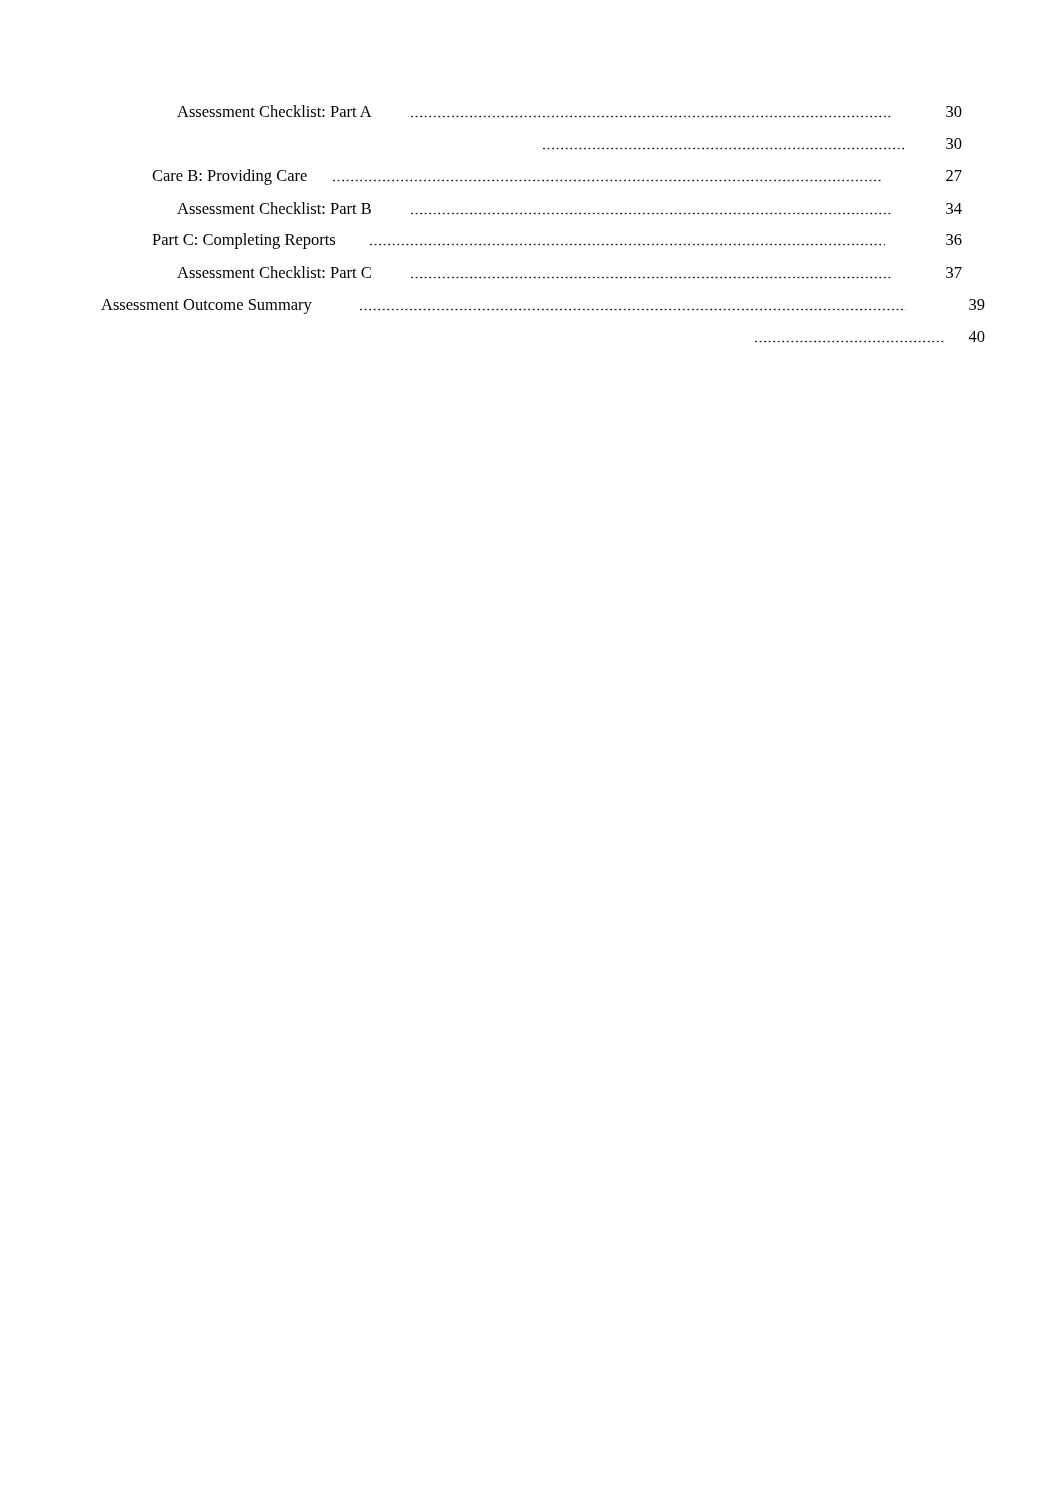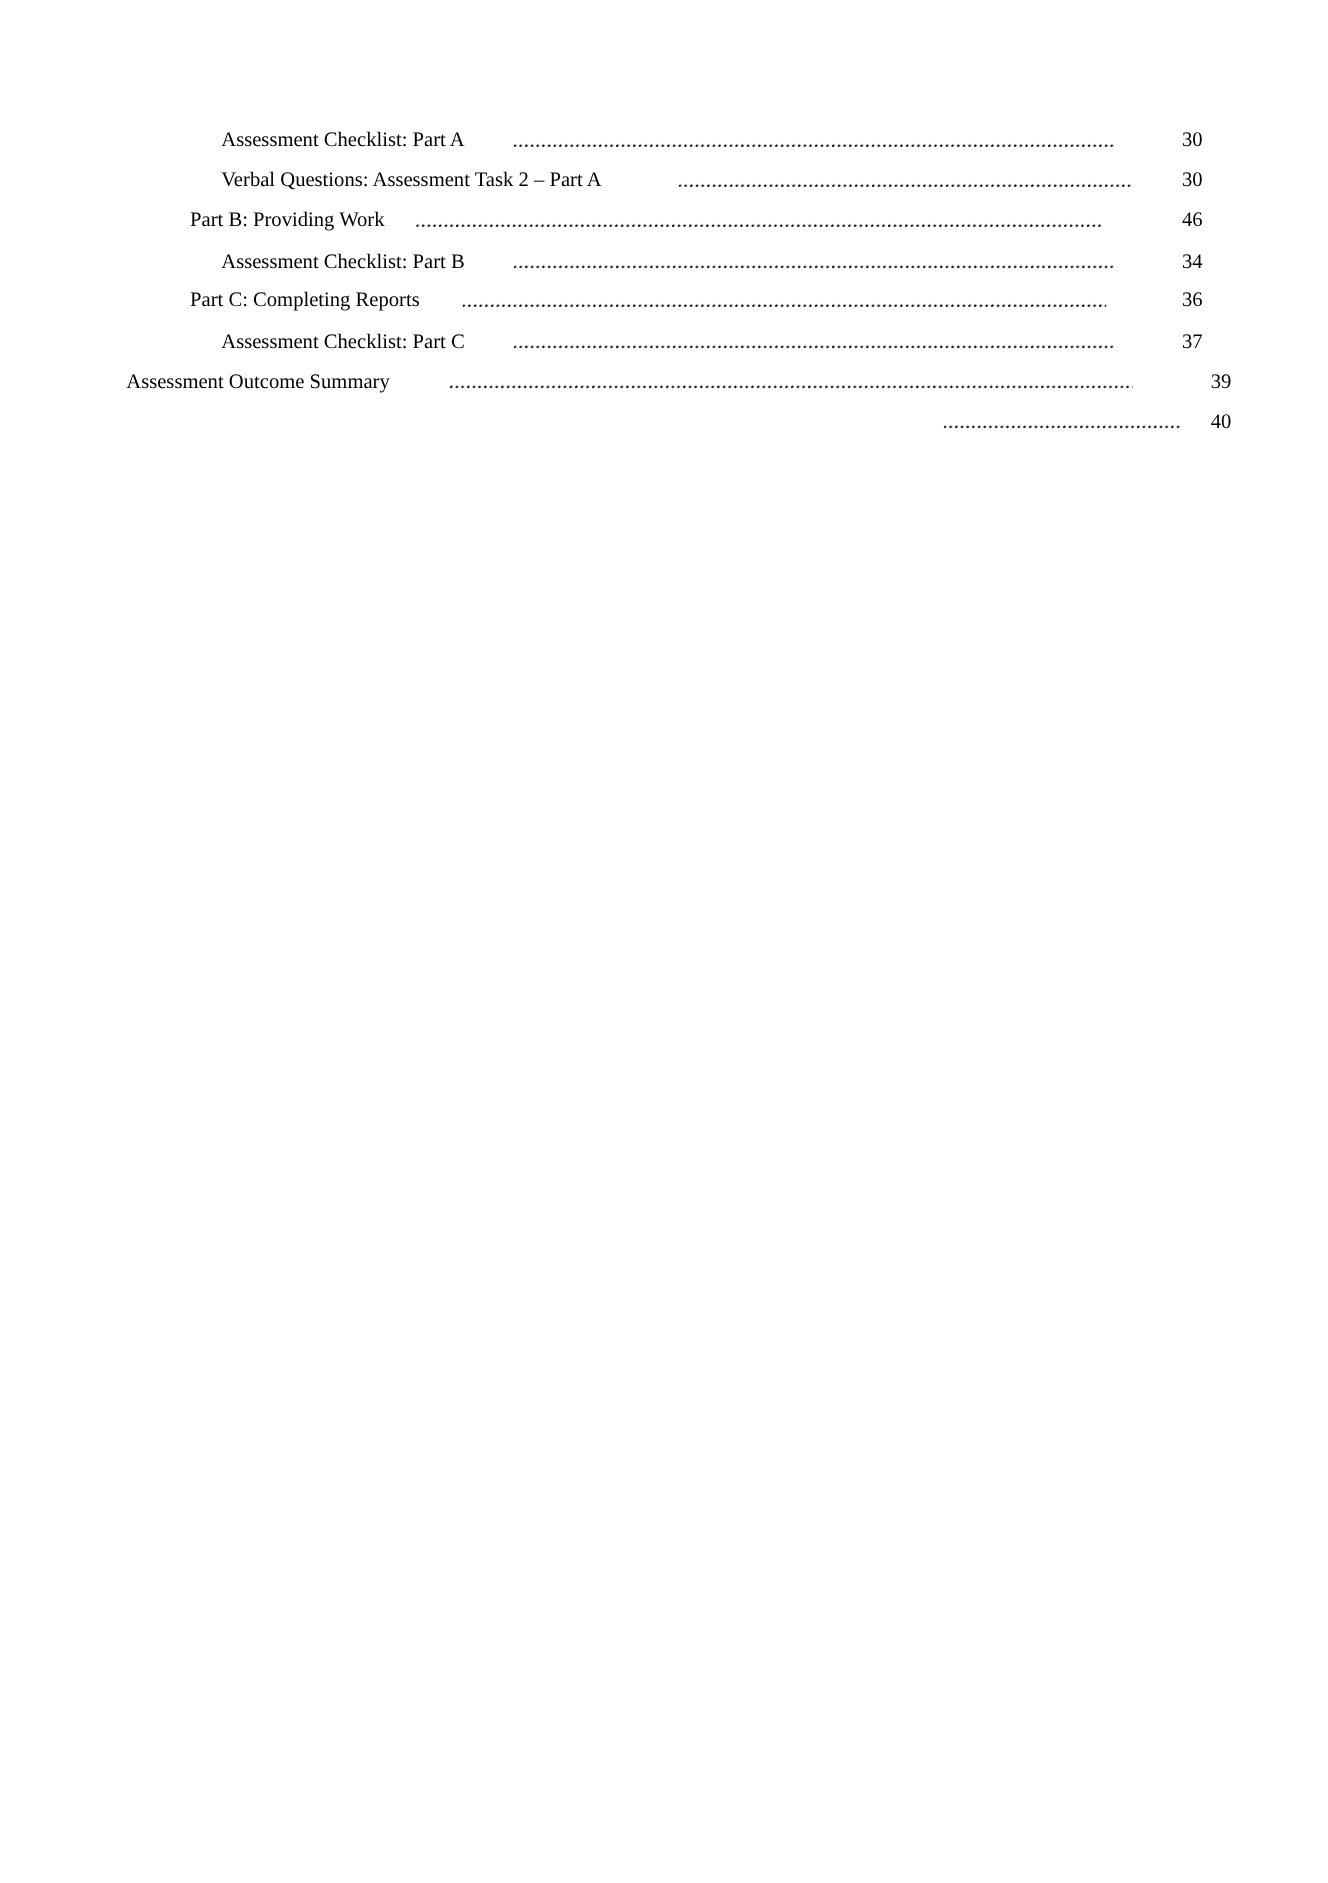--- a/index.html
+++ b/index.html
@@ -72,28 +72,27 @@
 <body>
 
 <div class="page">
   <div class="toc" id="toc-root">
       <div class="toc-row" style="top: 101px; padding-left: 20px;">
         <span class="toc-title" style="left: 177px;">Assessment Checklist: Part A</span>
         <span class="toc-leader" style="left: 411px; width: 480px;"></span>
         <span class="toc-page" style="left: 900px; width: 62px;">30</span>
       </div>
       <div class="toc-row" style="top: 133px;">
-        <span class="toc-title" style="left: 177px;">Verbal Questions: Assessment Task 2 – Part A</span>
         <span class="toc-leader" style="left: 543px; width: 363px;"></span>
         <span class="toc-page" style="left: 900px; width: 62px;">30</span>
       </div>
       <div class="toc-row" style="top: 165px;">
-        <span class="toc-title" style="left: 152px;">Part B: Providing Work</span>
+        <span class="toc-title" style="left: 152px;">Care B: Providing Care</span>
         <span class="toc-leader" style="left: 333px; width: 548px;"></span>
-        <span class="toc-page" style="left: 900px; width: 62px;">46</span>
+        <span class="toc-page" style="left: 900px; width: 62px;">27</span>
       </div>
       <div class="toc-row" style="top: 198px;">
         <span class="toc-title" style="left: 177px;">Assessment Checklist: Part B</span>
         <span class="toc-leader" style="left: 411px; width: 480px;"></span>
         <span class="toc-page" style="left: 900px; width: 62px;">34</span>
       </div>
       <div class="toc-row" style="top: 229px;">
         <span class="toc-title" style="left: 152px;">Part C: Completing Reports</span>
         <span class="toc-leader" style="left: 370px; width: 515px;"></span>
         <span class="toc-page" style="left: 900px; width: 62px;">36</span>

